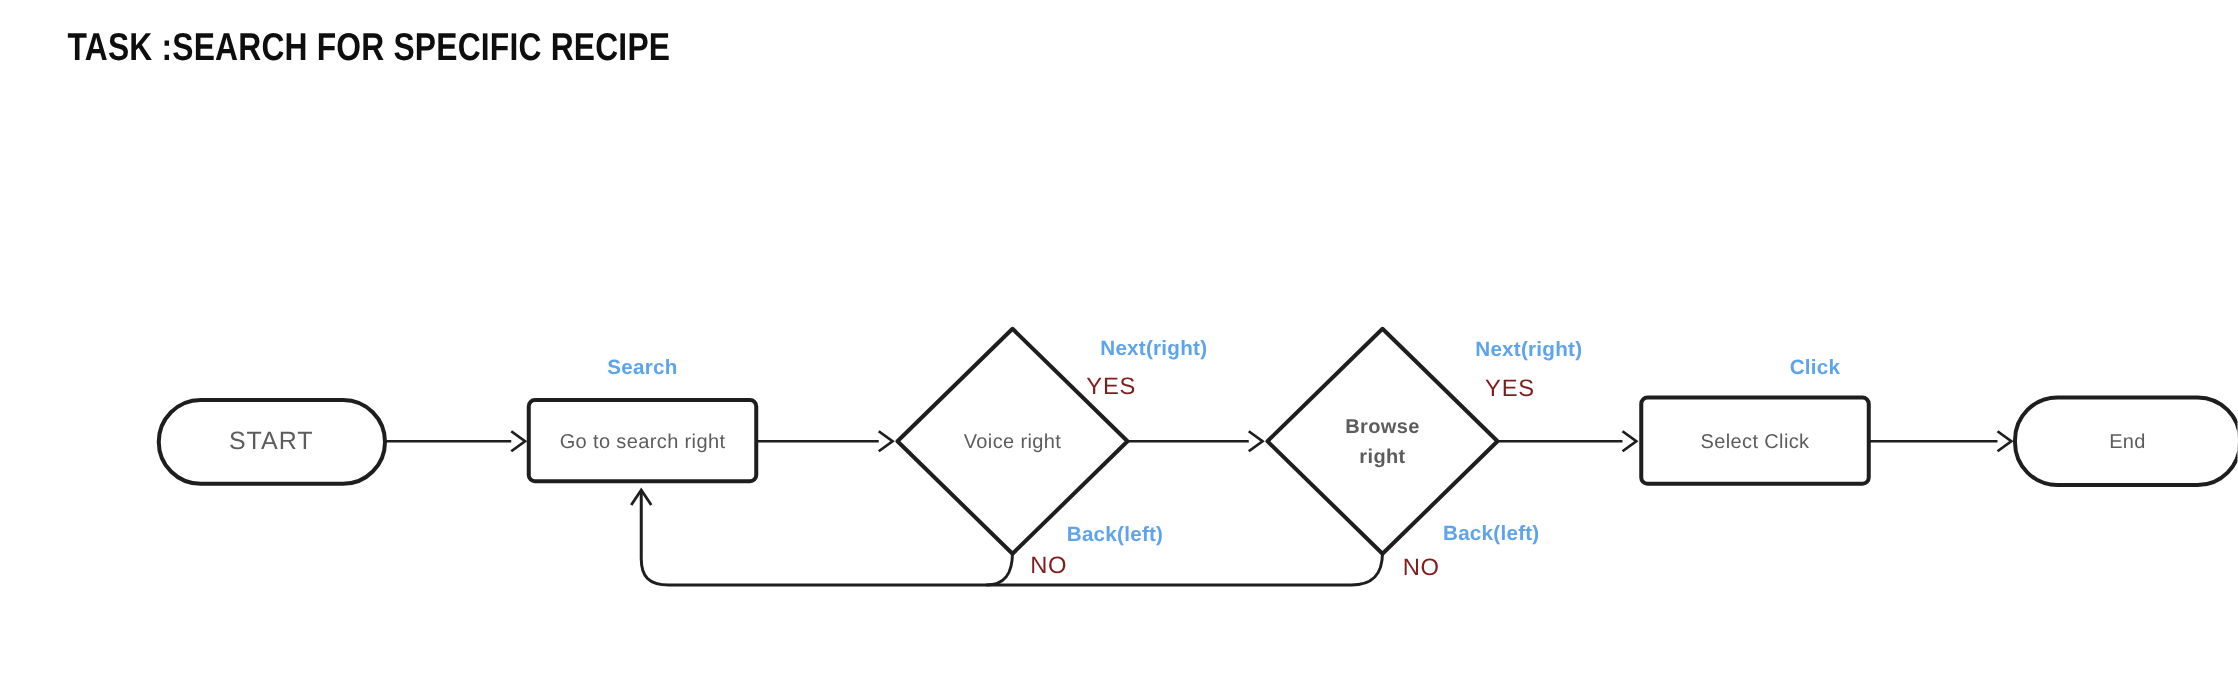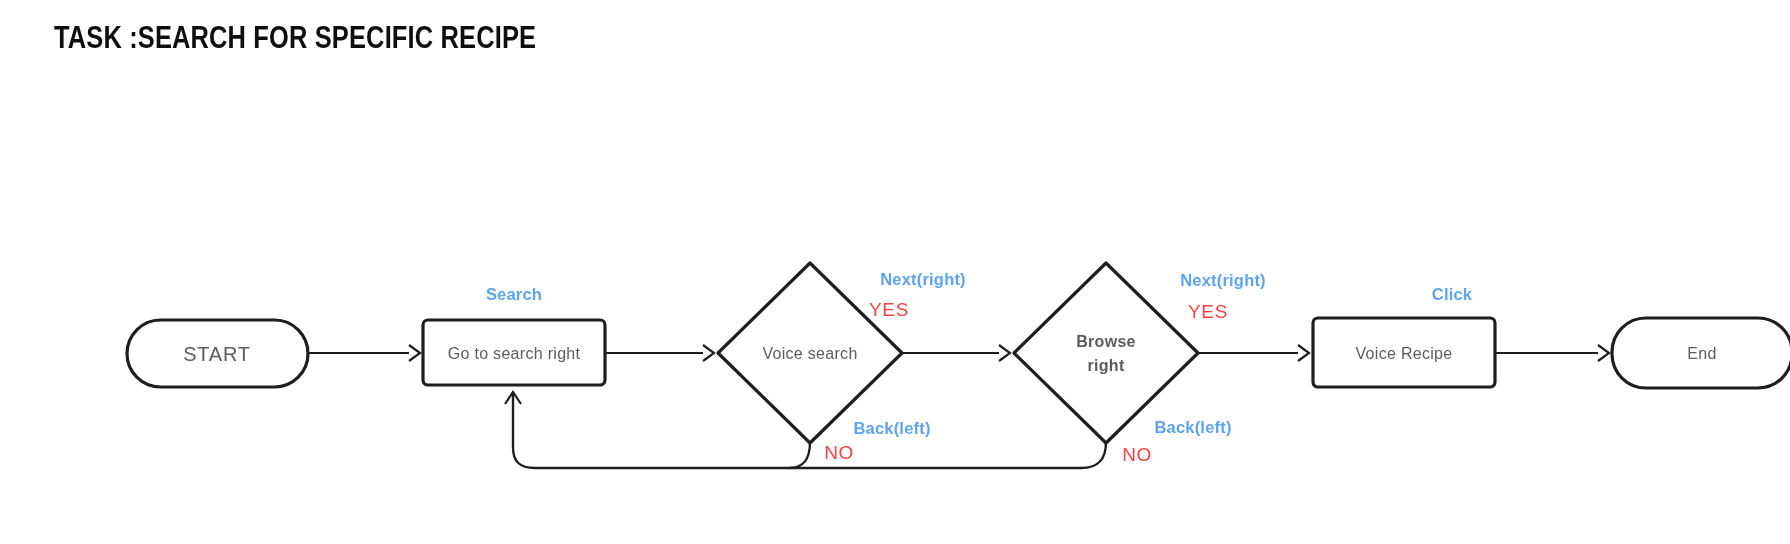--- a/index.html
+++ b/index.html
@@ -75,21 +75,21 @@
     line-height: 24px;
     font-weight: bold;
   }
   .action-lbl {
     color: #5ea4ec;
     font-weight: 700;
     font-size: 16.5px;
     letter-spacing: 0.2px;
   }
   .yesno-lbl {
-    color: #ef4444;
+    color: #7f1d1d;
     font-size: 19px;
     font-weight: 400;
     letter-spacing: 0.6px;
   }
 </style>
 </head>
 <body>
 
 <div class="canvas">
 
@@ -119,26 +119,26 @@
     <rect class="shape" x="87" y="320" width="181" height="67" rx="33.5" ry="33.5"></rect>
     <rect class="shape" x="383" y="320" width="182" height="65" rx="5" ry="5"></rect>
     <path class="shape" d="M 770 263 L 862 353 L 770 443 L 678 353 Z" stroke-linejoin="round"></path>
     <path class="shape" d="M 1066 263 L 1158 353 L 1066 443 L 974 353 Z" stroke-linejoin="round"></path>
     <rect class="shape" x="1273" y="318" width="182" height="69" rx="5" ry="5"></rect>
     <rect class="shape" x="1572" y="318" width="180" height="70" rx="34" ry="34"></rect>
   </svg>
 
   <div class="node-lbl small-caps" style="left:177px; top:354px;">START</div>
   <div class="node-lbl" style="left:474px; top:354px;">Go to search right</div>
-  <div class="node-lbl" style="left:770px; top:354px;">Voice search</div>
+  <div class="node-lbl" style="left:770px; top:354px;">Voice right</div>
   <div class="node-lbl two-line" style="left:1066px; top:354px;">
     <div>Browse</div>
     <div>right</div>
   </div>
-  <div class="node-lbl" style="left:1364px; top:354px;">Voice Recipe</div>
+  <div class="node-lbl" style="left:1364px; top:354px;">Select Click</div>
   <div class="node-lbl" style="left:1662px; top:354px;">End</div>
 
   <div class="lbl action-lbl" style="left:474px; top:285px;">Search</div>
   <div class="lbl action-lbl" style="left:1412px; top:285px;">Click</div>
   <div class="lbl action-lbl" style="left:883px; top:270px;">Next(right)</div>
   <div class="lbl action-lbl" style="left:1183px; top:271px;">Next(right)</div>
   <div class="lbl action-lbl" style="left:852px; top:419px;">Back(left)</div>
   <div class="lbl action-lbl" style="left:1153px; top:418px;">Back(left)</div>
 
   <div class="lbl yesno-lbl" style="left:849px; top:299px;">YES</div>

